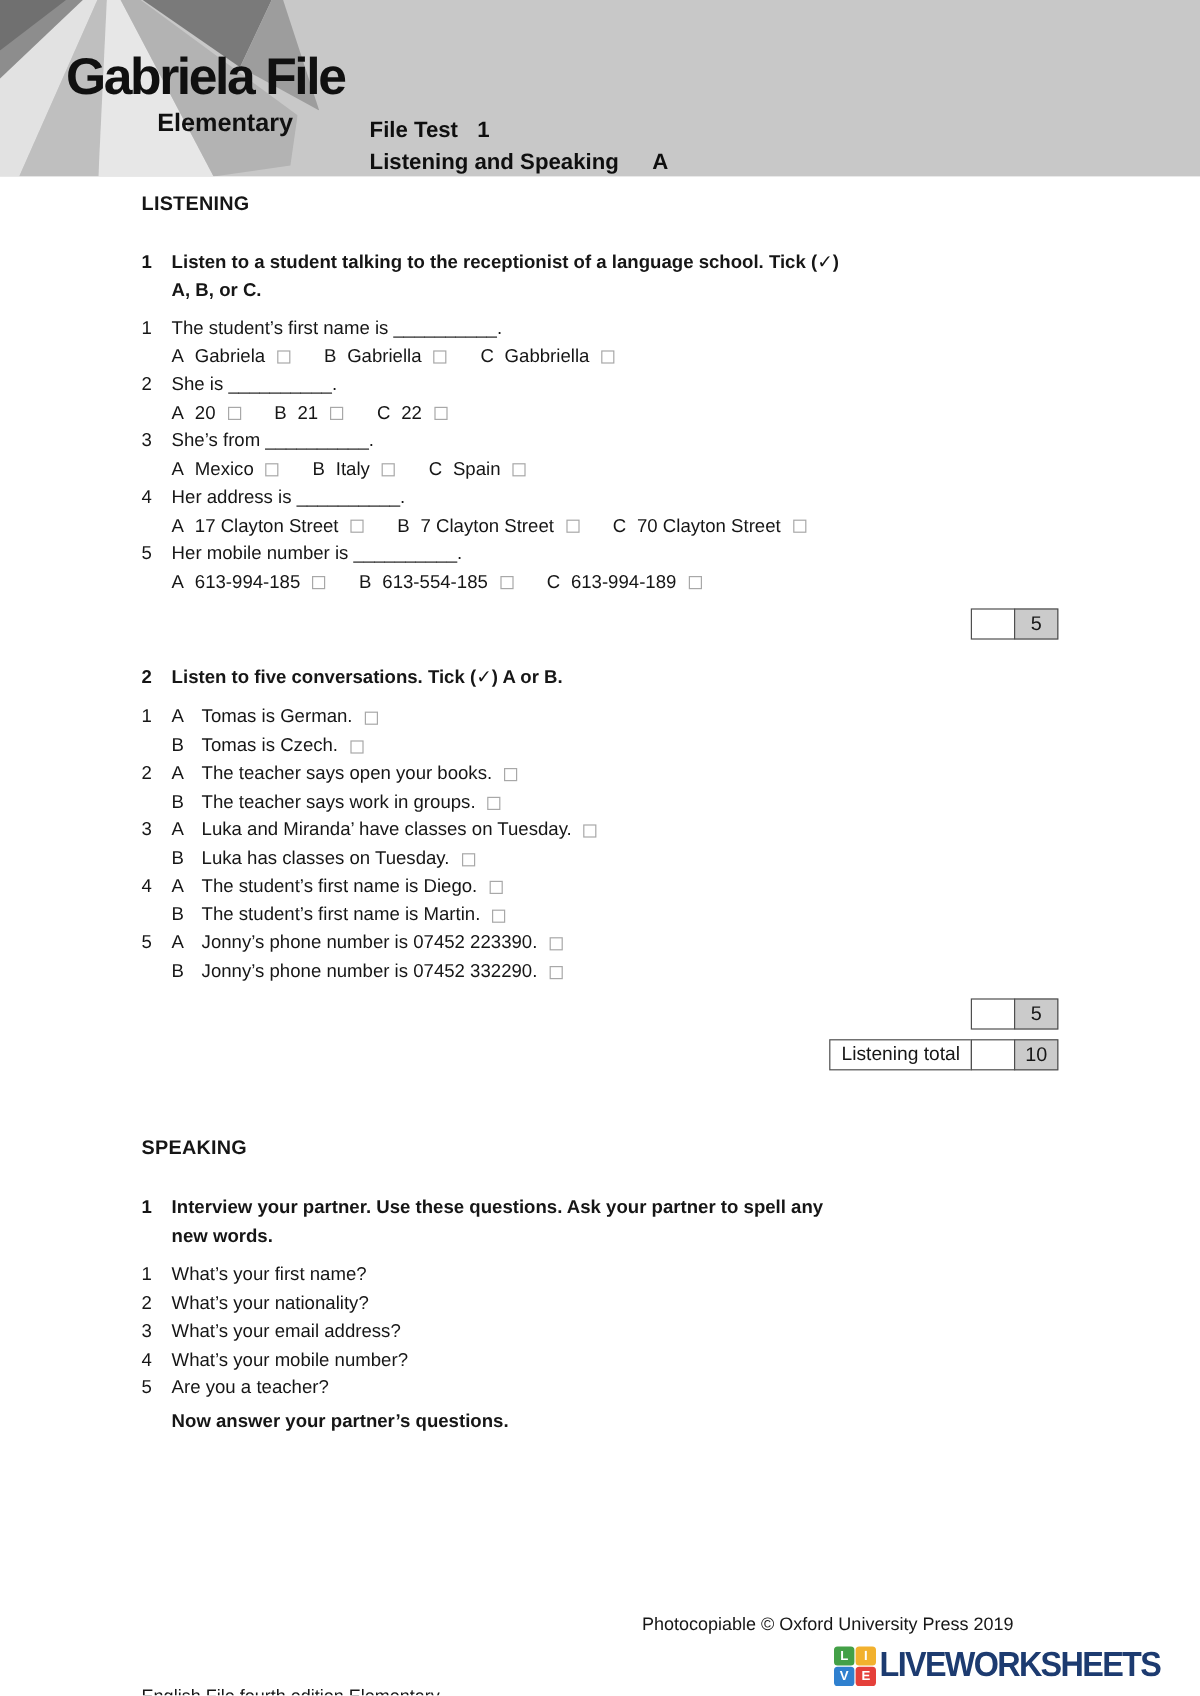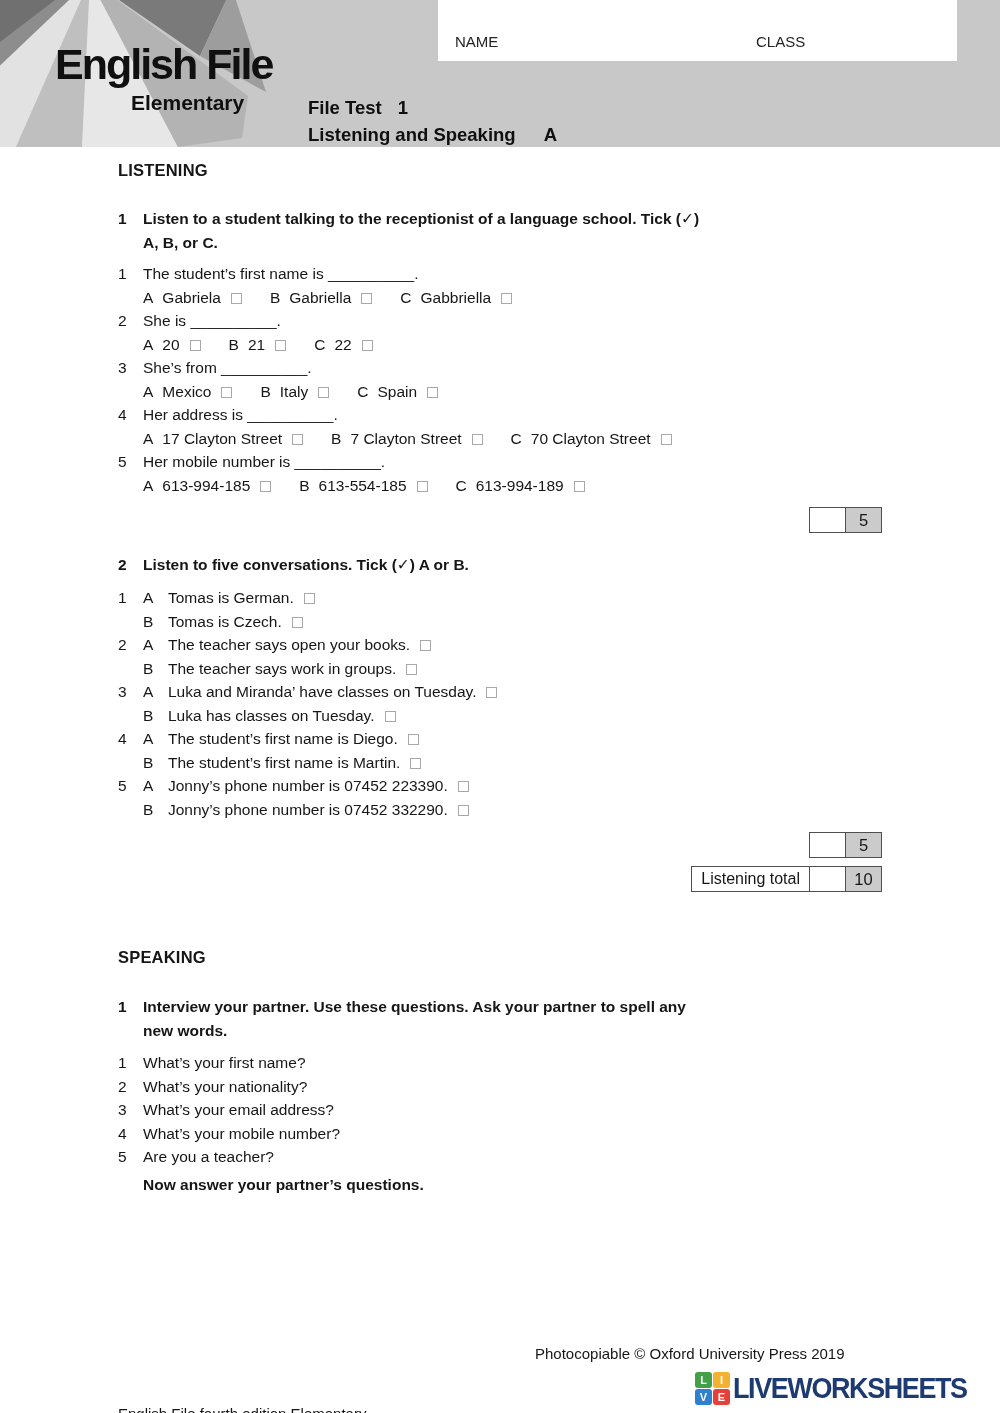--- a/index.html
+++ b/index.html
@@ -93,28 +93,24 @@
   <div class="header-band">
     <div class="logo">
       <div class="ray r2"></div>
       <div class="ray r3"></div>
       <div class="ray r4"></div>
       <div class="ray r5"></div>
       <div class="ray r1"></div>
       <div class="ray r0"></div>
       <div class="ray r6"></div>
       <div class="ray r7"></div>
-      <div class="logo-title">English File</div>
+      <div class="logo-title">Gabriela File</div>
       <div class="logo-sub">Elementary</div>
     </div>
 
-    <div class="name-class-box">
-      <span class="name-label">NAME</span>
-      <span class="class-label">CLASS</span>
-    </div>
 
     <div class="test-title">
       <div><span>File Test</span><span class="tt-num">1</span></div>
       <div><span>Listening and Speaking</span><span class="tt-var">A</span></div>
     </div>
   </div>
 
   <div class="sec-title listening-title">LISTENING</div>
 
   <div class="ex-head ex1-head">

